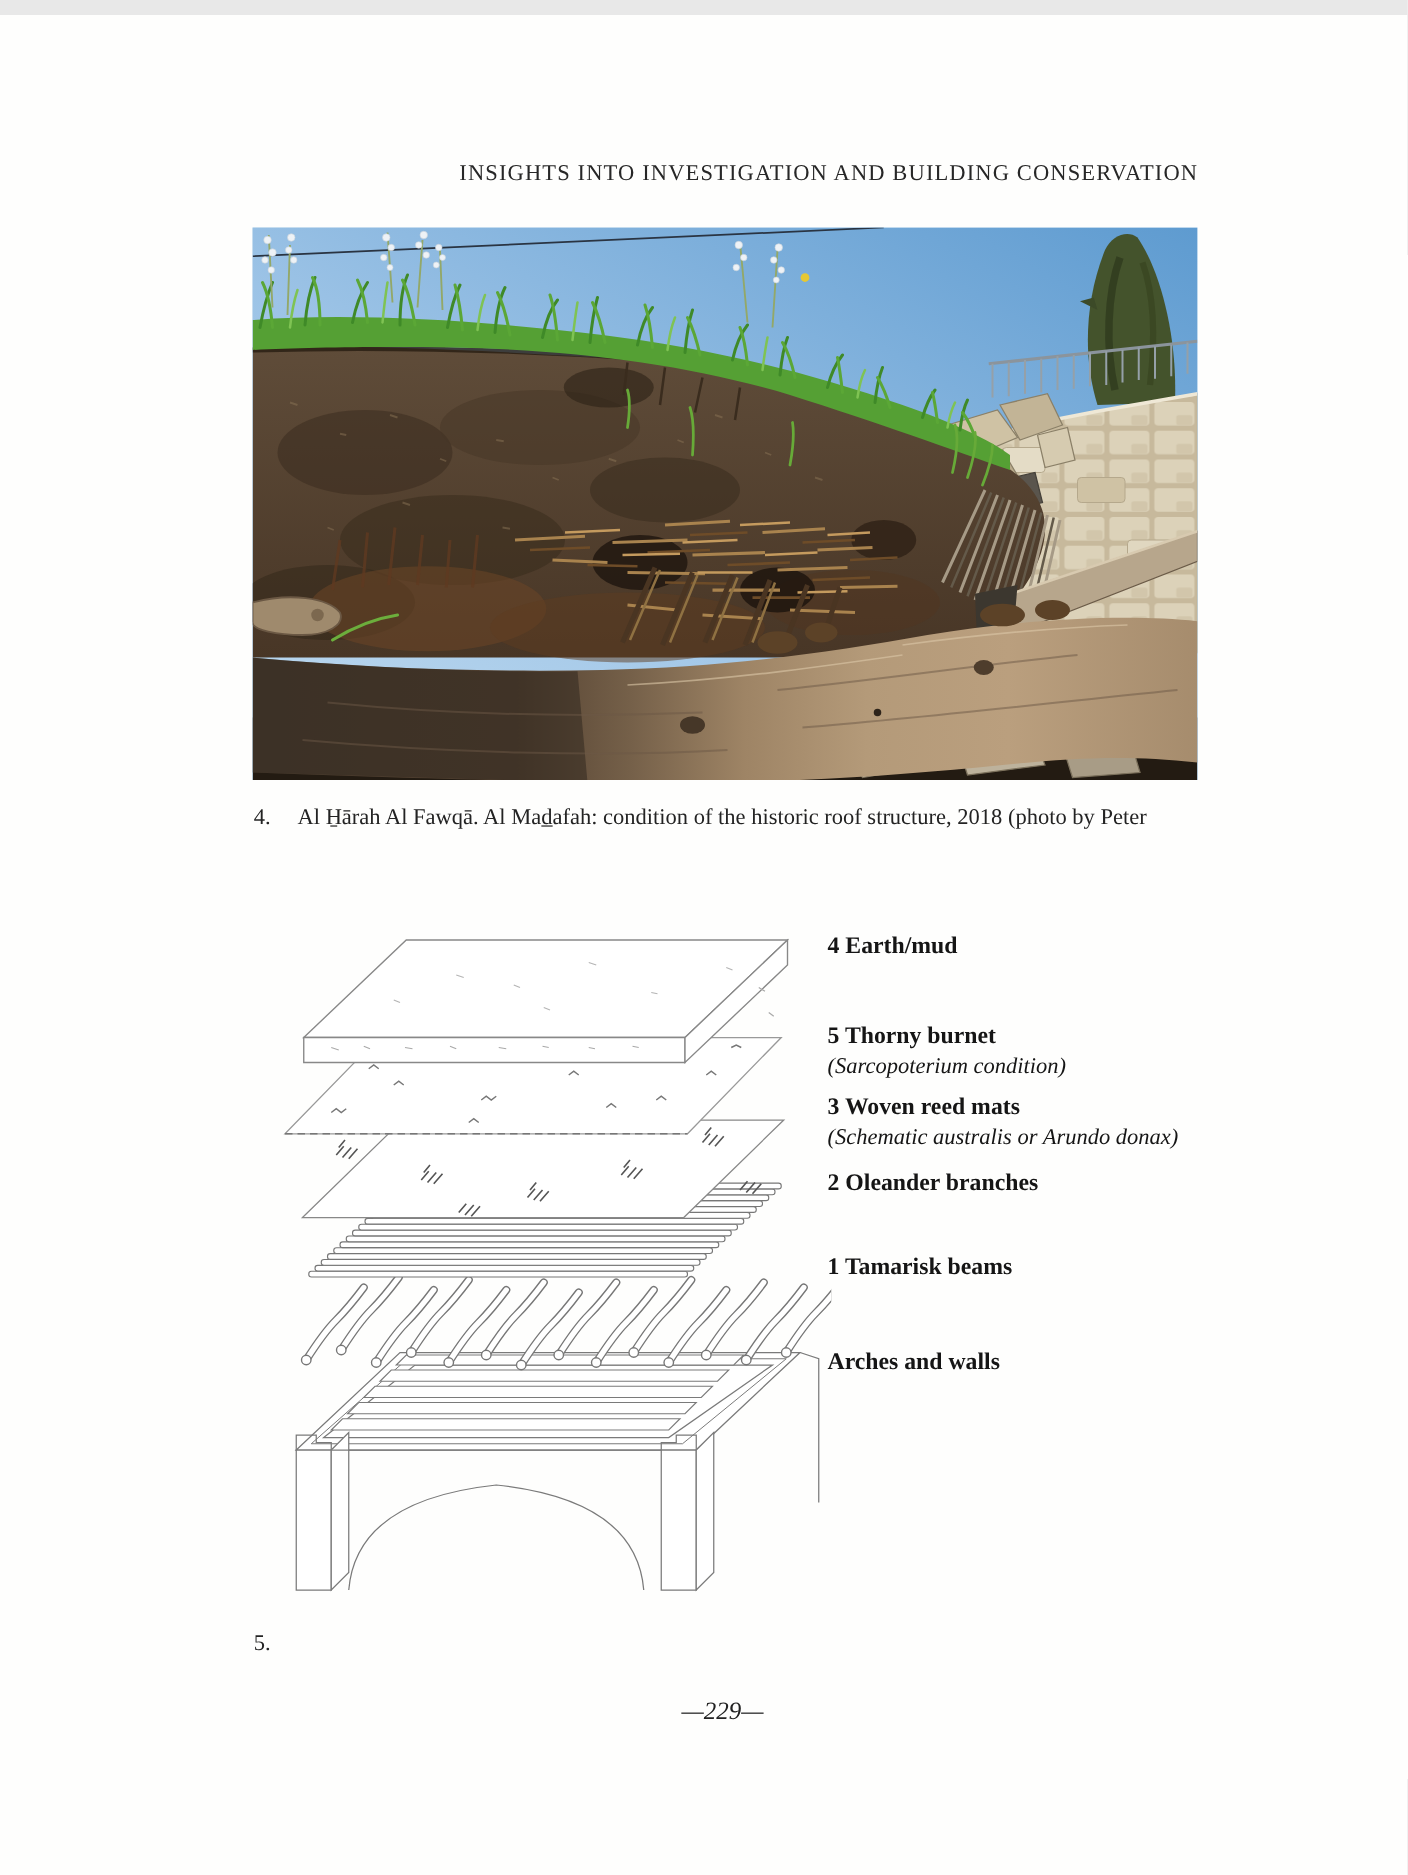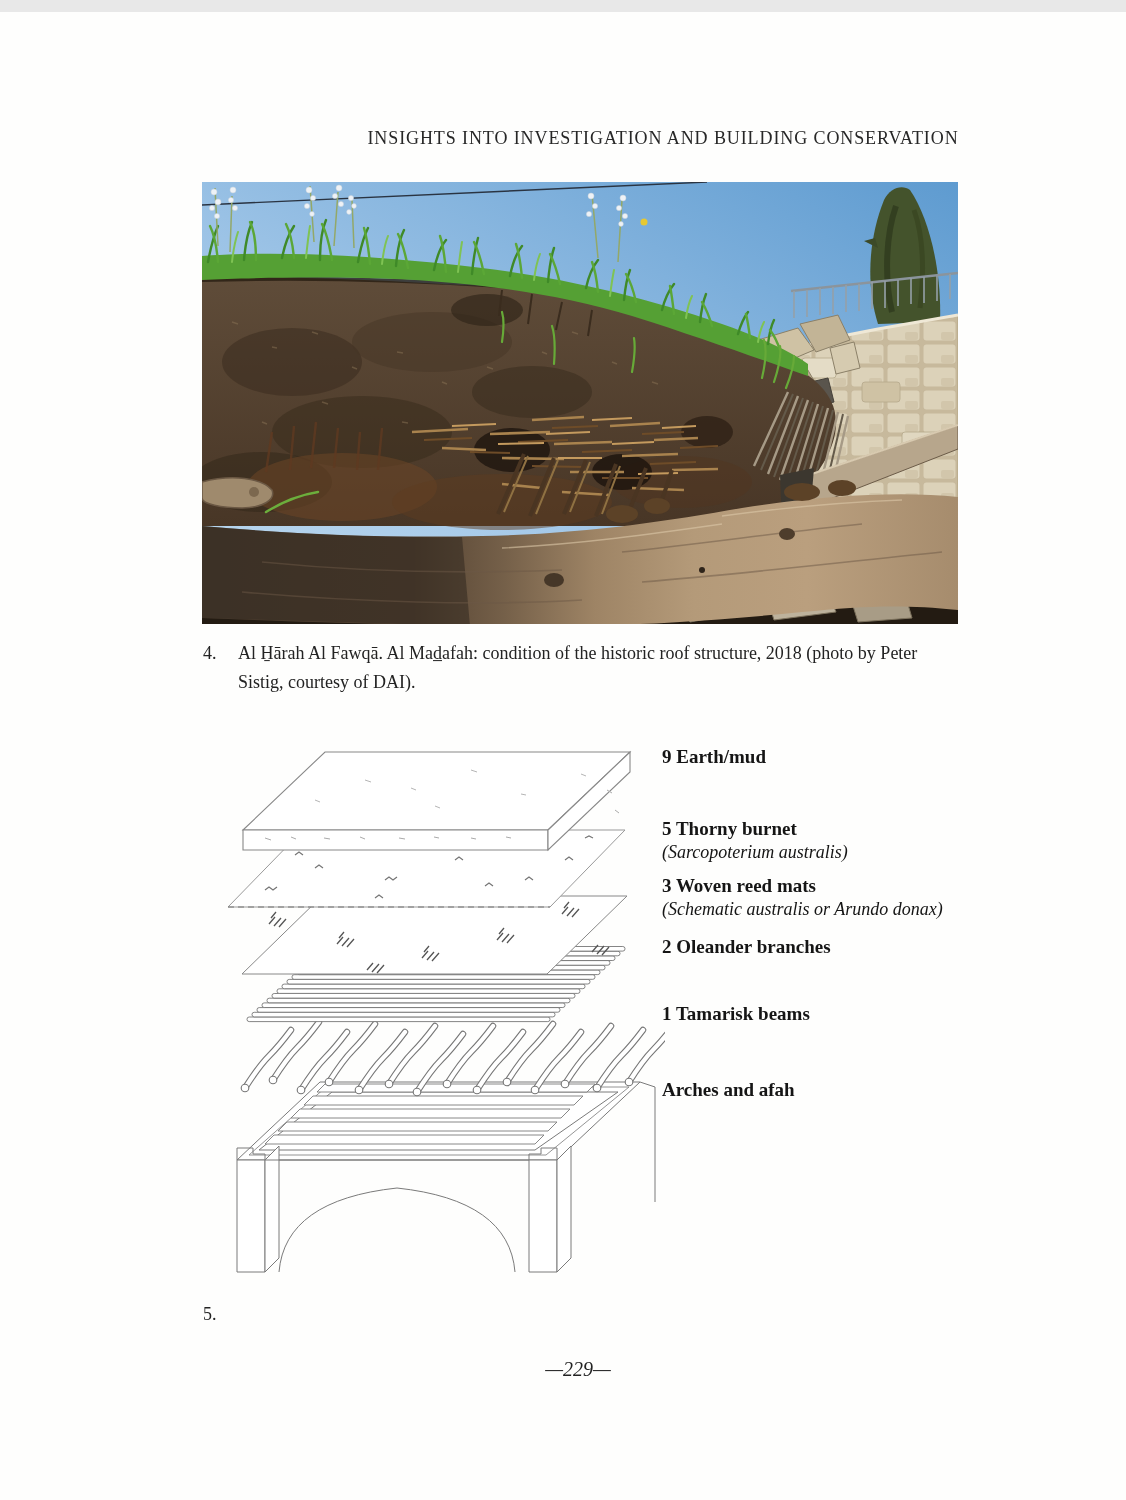--- a/index.html
+++ b/index.html
@@ -215,21 +215,20 @@
         <ellipse cx="640" cy="306" rx="14" ry="8" fill="#5c4227"></ellipse>
         <path d="M64,330 q26,-16 52,-20" stroke="#6cae3c" stroke-width="2.5" fill="none" stroke-linecap="round"></path>
       </g>
     </svg>
   </div>
 
   <div class="caption caption-4">
     <div class="num">4.</div>
     <div>
       <div class="line">Al H̱ārah Al Fawqā. Al Mad̲afah: condition of the historic roof structure, 2018 (photo by Peter</div>
-      <div class="line">Sistig, courtesy of DAI).</div>
     </div>
   </div>
 
   <div class="diagram">
     <svg width="440" height="540" viewBox="0 0 440 540">
 
       <g fill="#ffffff" stroke="#7a7a7a" stroke-width="1">
         <path d="M415,342 L430,347 L430,462" fill="none"></path>
         <path d="M12,420 L95,342 L415,342 L332,420 Z"></path>
         <path d="M24,415 L101,347 L404,347 L321,415 Z" fill="none" stroke-width="0.8"></path>
@@ -325,38 +324,38 @@
         <path d="M18,90 L323,90 L323,110 L18,110 Z" fill="#ffffff" stroke="#888888" stroke-width="1.1"></path>
         <path d="M323,90 L405,12 L405,32 L323,110 Z" fill="#ffffff" stroke="#888888" stroke-width="1.1"></path>
         <path d="M40,98l6,2 M66,97l5,2 M99,98l6,1 M135,97l5,2 M174,98l6,1 M209,97l5,1 M246,98l5,1 M281,97l5,1
                  M382,50l5,3 M390,70l4,3" stroke="#aaaaaa" stroke-width="1" fill="none"></path>
         <path d="M140,40l6,2 M186,48l5,2 M246,30l6,2 M296,54l5,1 M356,34l5,2 M90,60l5,2 M210,66l5,2" stroke="#b5b5b5" stroke-width="1" fill="none"></path>
       </g>
     </svg>
   </div>
 
   <div class="dlabel pos-l0">
-    <div class="t">9 Earth/mud</div>
+    <div class="t">4 Earth/mud</div>
   </div>
   <div class="dlabel pos-l1">
     <div class="t">5 Thorny burnet</div>
-    <div class="s">(Sarcopoterium australis)</div>
+    <div class="s">(Sarcopoterium condition)</div>
   </div>
   <div class="dlabel pos-l2">
     <div class="t">3 Woven reed mats</div>
     <div class="s">(Schematic australis or Arundo donax)</div>
   </div>
   <div class="dlabel pos-l3">
     <div class="t">2 Oleander branches</div>
   </div>
   <div class="dlabel pos-l4">
     <div class="t">1 Tamarisk beams</div>
   </div>
   <div class="dlabel pos-l5">
-    <div class="t">Arches and afah</div>
+    <div class="t">Arches and walls</div>
   </div>
 
   <div class="caption caption-5">
     <div class="num">5.</div>
     <div>
     </div>
   </div>
 
   <div class="pagenum">—229—</div>
 

